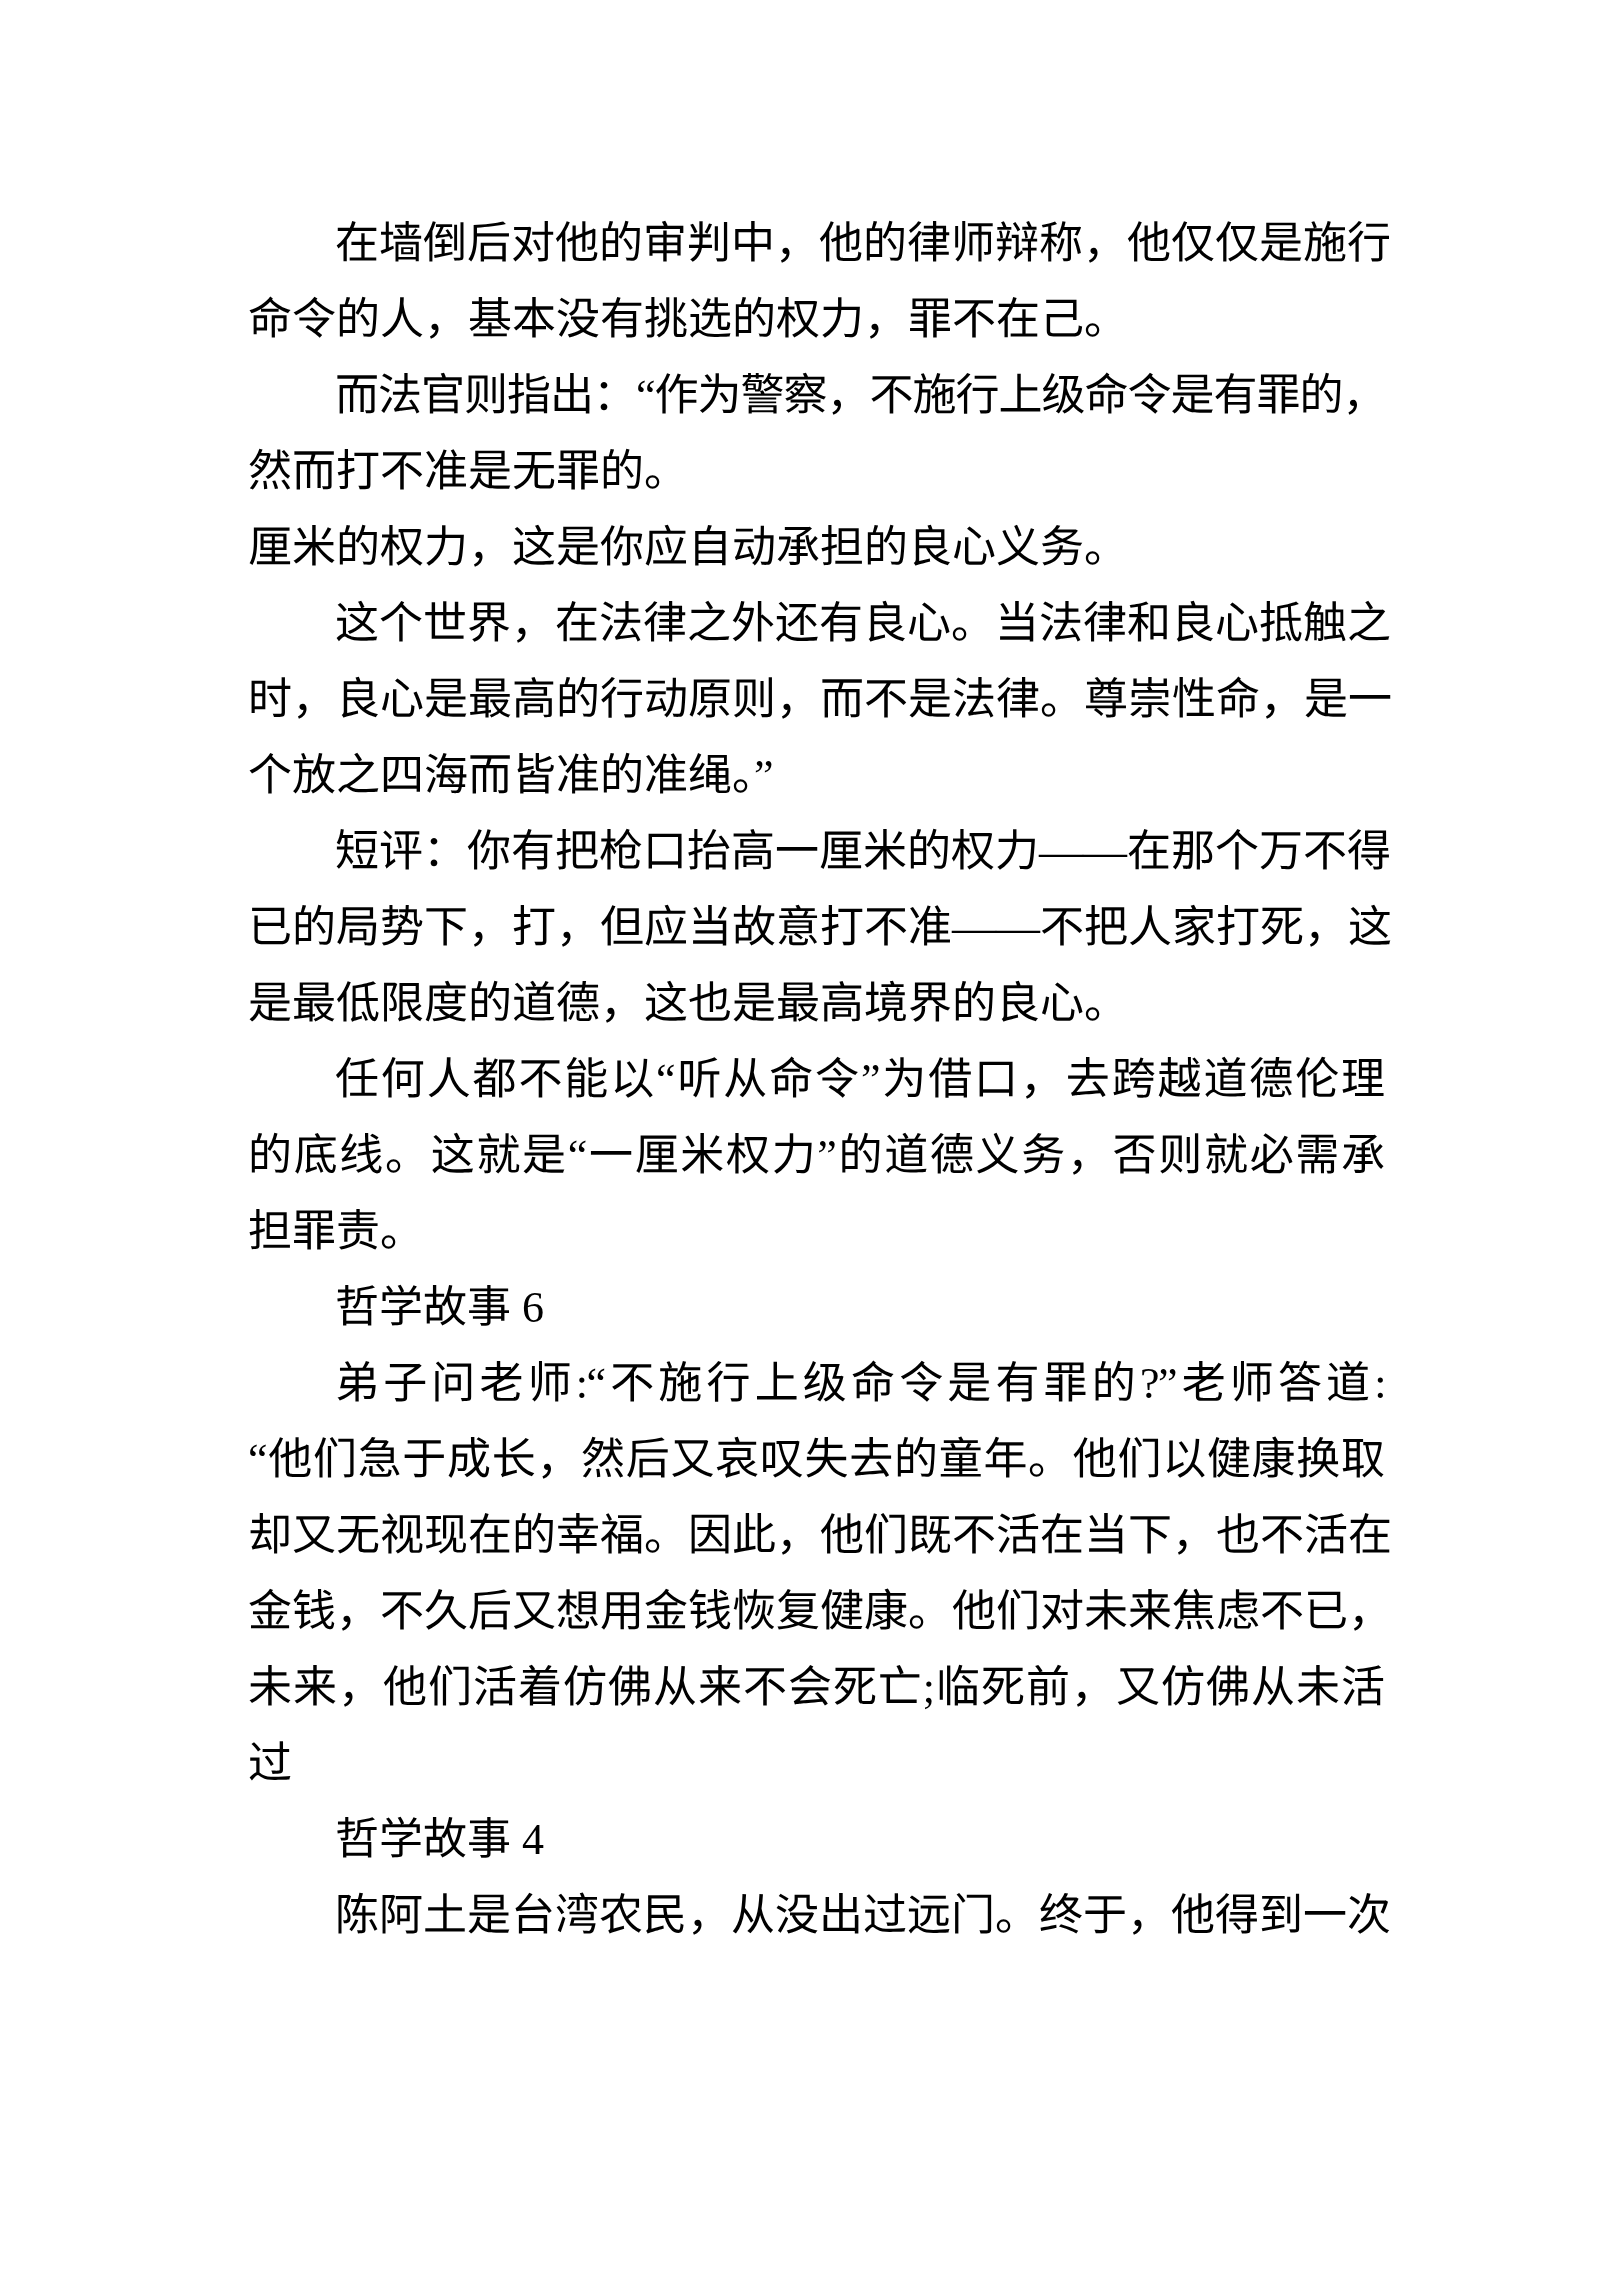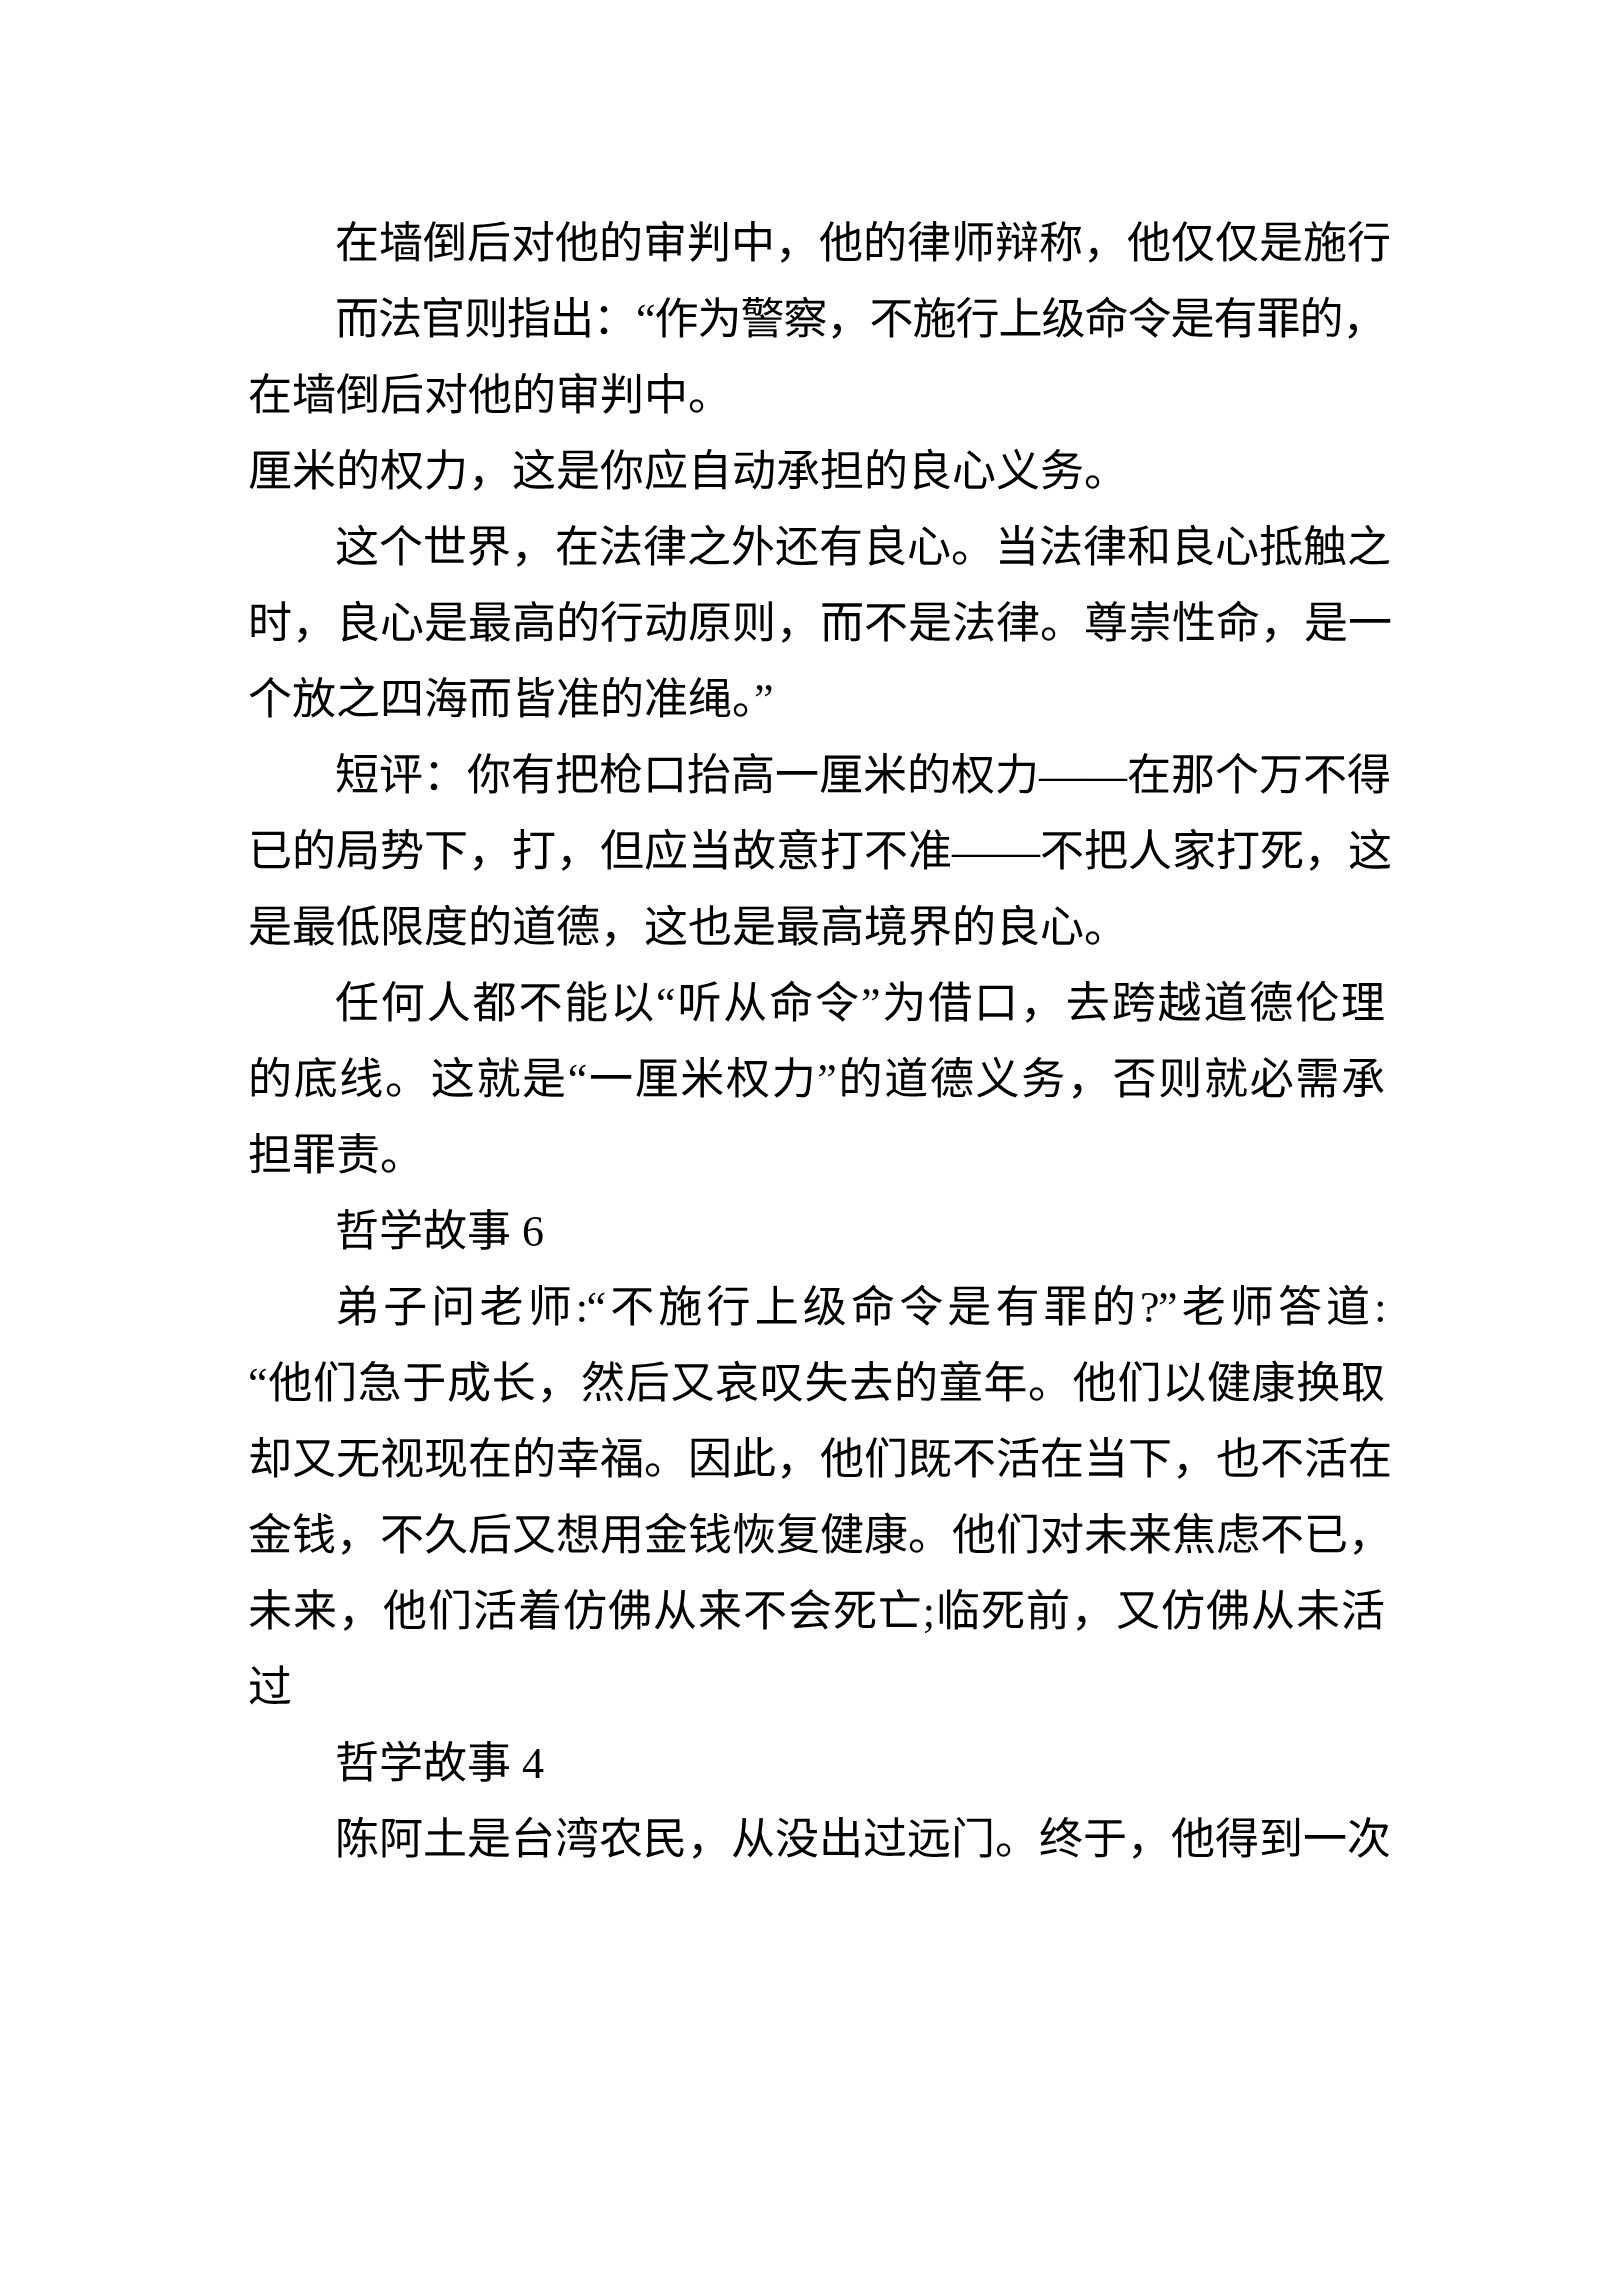--- a/index.html
+++ b/index.html
@@ -45,22 +45,23 @@
   .line.tight {
     letter-spacing: -1.5px;
   }
 </style>
 </head>
 <body>
 
 <div class="page">
   <div class="text-block">
       <div class="line indent justify">在墙倒后对他的审判中，他的律师辩称，他仅仅是施行</div>
+      <div class="line">命令的人，基本没有挑选的权力，罪不在己。</div>
       <div class="line indent justify tight">而法官则指出：“作为警察，不施行上级命令是有罪的，</div>
-      <div class="line">在墙倒后对他的审判中。</div>
+      <div class="line">然而打不准是无罪的。</div>
       <div class="line">厘米的权力，这是你应自动承担的良心义务。</div>
       <div class="line indent justify">这个世界，在法律之外还有良心。当法律和良心抵触之</div>
       <div class="line justify">时，良心是最高的行动原则，而不是法律。尊崇性命，是一</div>
       <div class="line">个放之四海而皆准的准绳。”</div>
       <div class="line indent justify">短评：你有把枪口抬高一厘米的权力——在那个万不得</div>
       <div class="line justify">已的局势下，打，但应当故意打不准——不把人家打死，这</div>
       <div class="line">是最低限度的道德，这也是最高境界的良心。</div>
       <div class="line indent justify">任何人都不能以“听从命令”为借口，去跨越道德伦理</div>
       <div class="line justify">的底线。这就是“一厘米权力”的道德义务，否则就必需承</div>
       <div class="line">担罪责。</div>

